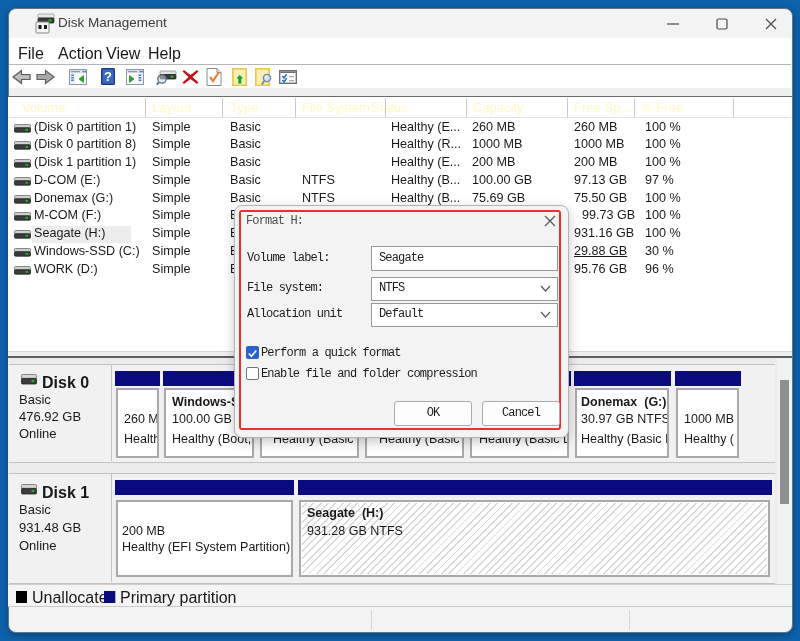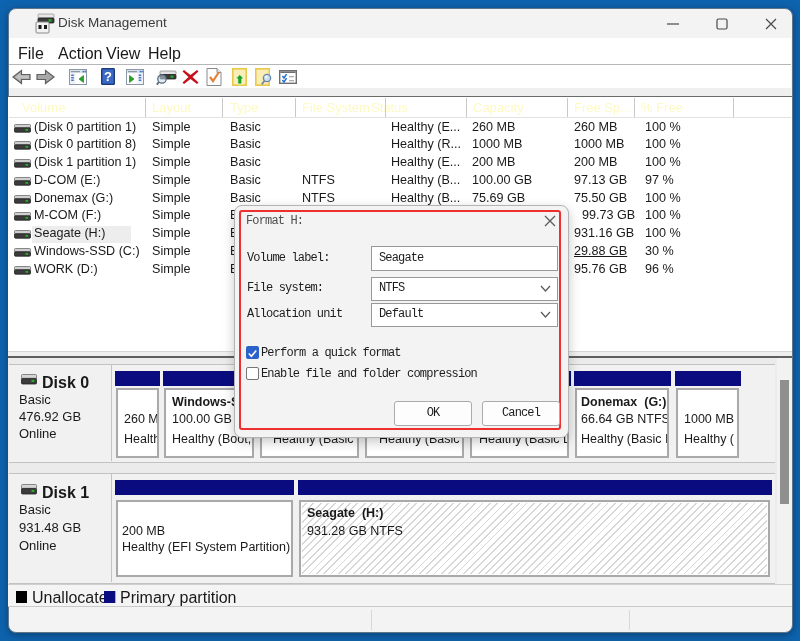--- a/index.html
+++ b/index.html
@@ -337,21 +337,21 @@
     <div class="pl" style="left:12px;top:22px;">99.88 GB NTFS</div>
     <div class="pl" style="left:12px;top:42px;">Healthy (Basic D</div>
   </div>
   <div class="pbox" style="left:470px;top:388px;width:99px;height:70px;">
     <div class="pl" style="left:7px;top:5px;font-weight:bold;">WORK (D:)</div>
     <div class="pl" style="left:7px;top:22px;">99.88 GB NTFS</div>
     <div class="pl" style="left:7px;top:42px;">Healthy (Basic D</div>
   </div>
   <div class="pbox" style="left:575px;top:388px;width:94px;height:70px;">
     <div class="pl" style="left:4px;top:5px;font-weight:bold;">Donemax&nbsp; (G:)</div>
-    <div class="pl" style="left:4px;top:22px;">66.64 GB NTFS</div>
+    <div class="pl" style="left:4px;top:22px;">30.97 GB NTFS</div>
     <div class="pl" style="left:4px;top:42px;">Healthy (Basic I</div>
   </div>
   <div class="pbox" style="left:676px;top:388px;width:63px;height:70px;">
     <div class="pl" style="top:7px;">&nbsp;</div>
     <div class="pl" style="top:22px;">1000 MB</div>
     <div class="pl" style="top:42px;">Healthy (</div>
   </div>
 
   <div class="abs" style="left:9px;top:473px;width:766px;height:109px;background:#f1f1f1;border-top:1px solid #c2c2c2;border-bottom:1px solid #c2c2c2;"></div>
   <div class="abs" style="left:111px;top:473px;width:1px;height:109px;background:#c2c2c2;"></div>

